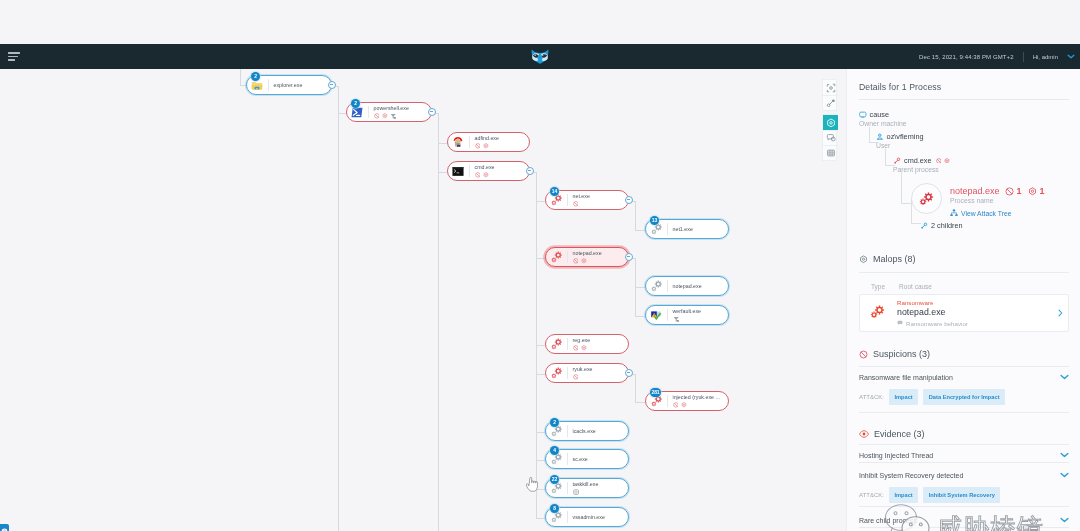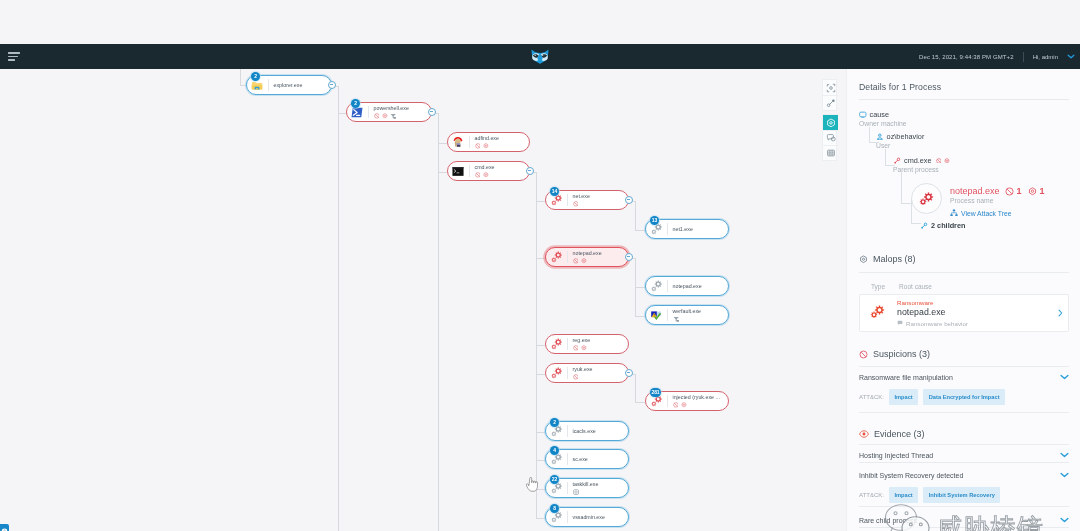--- a/index.html
+++ b/index.html
@@ -569,21 +569,21 @@
         <div style="position:absolute;left:29px;top:63px;">
           <div class="tname">
             <span style="display:flex">
               <svg viewBox="0 0 16 16" width="7.6" height="7.6">
                 <circle cx="8" cy="4.6" r="3.5" fill="#5bb3e0"></circle>
                 <circle cx="8" cy="4.6" r="1.4" fill="#d9eef9"></circle>
                 <path d="M1.8 15 C1.8 11.2 4.6 9 8 9 C11.4 9 14.2 11.2 14.2 15 Z" fill="#5bb3e0"></path>
                 <path d="M5.4 13.2 C5.4 11.9 6.6 11.2 8 11.2 C9.4 11.2 10.6 11.9 10.6 13.2 Z" fill="#d9eef9"></path>
               </svg>
             </span>
-            <span>oz\behavior</span>
+            <span>oz\vfleming</span>
           </div>
           <div class="tsub">User</div>
         </div>
         <span style="position:absolute;left:38px;top:80px;width:9px;height:16px;border-left:1px solid #dbe0e4;border-bottom:1px solid #dbe0e4;"></span>
         <div style="position:absolute;left:46px;top:87px;">
           <div class="tname">
             <span style="display:flex">
               <svg viewBox="0 0 16 16" width="8" height="8">
                 <circle cx="11" cy="4.6" r="2.5" fill="none" stroke="#e0525f" stroke-width="1.8"></circle>
                 <circle cx="4.4" cy="11.4" r="1.8" fill="#e0525f"></circle>
@@ -639,21 +639,21 @@
                   <rect x=".8" y="10.6" width="4.6" height="3.6" rx=".6" fill="#2b87c9"></rect>
                   <rect x="10.6" y="10.6" width="4.6" height="3.6" rx=".6" fill="#2b87c9"></rect>
                   <path d="M8 4.6 V7.6 M3.1 10.6 V7.6 H12.9 V10.6" stroke="#2b87c9" stroke-width="1.2" fill="none"></path>
                 </svg>
               </span>
               <span>View Attack Tree</span>
             </span>
           </span>
         </div>
         <span style="position:absolute;left:64px;top:130px;width:9px;height:24px;border-left:1px solid #dbe0e4;border-bottom:1px solid #dbe0e4;"></span>
-        <div style="position:absolute;left:73px;top:152px;font-weight:bold;">
+        <div style="position:absolute;left:73px;top:152px;">
           <div class="tname">
             <span style="display:flex">
               <svg viewBox="0 0 16 16" width="8" height="8">
                 <circle cx="11" cy="4.6" r="2.5" fill="none" stroke="#2b9fda" stroke-width="1.8"></circle>
                 <circle cx="4.4" cy="11.4" r="1.8" fill="#2b9fda"></circle>
                 <path d="M9.2 6.5 L6 9.8" stroke="#2b9fda" stroke-width="1.8" stroke-linecap="round"></path>
               </svg>
             </span>
             <span>2 children</span>
           </div>

